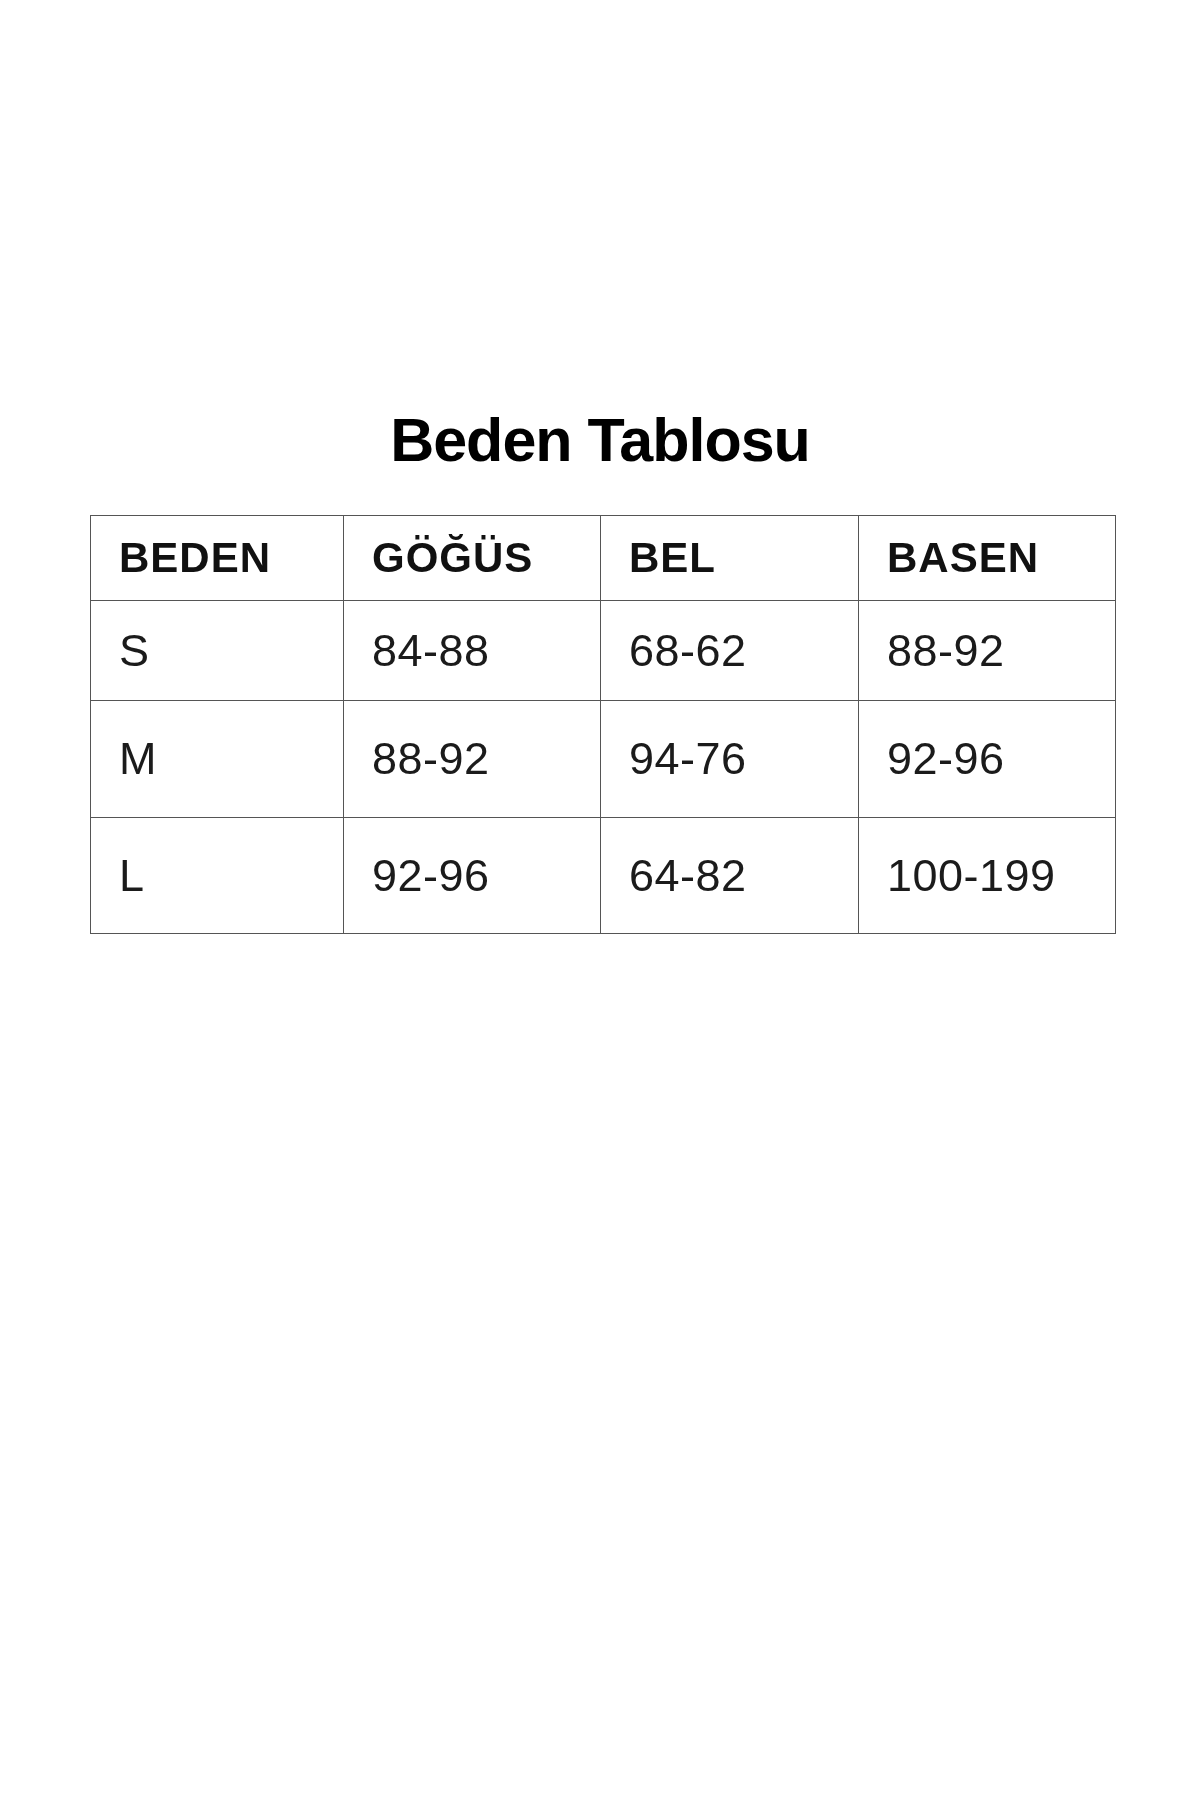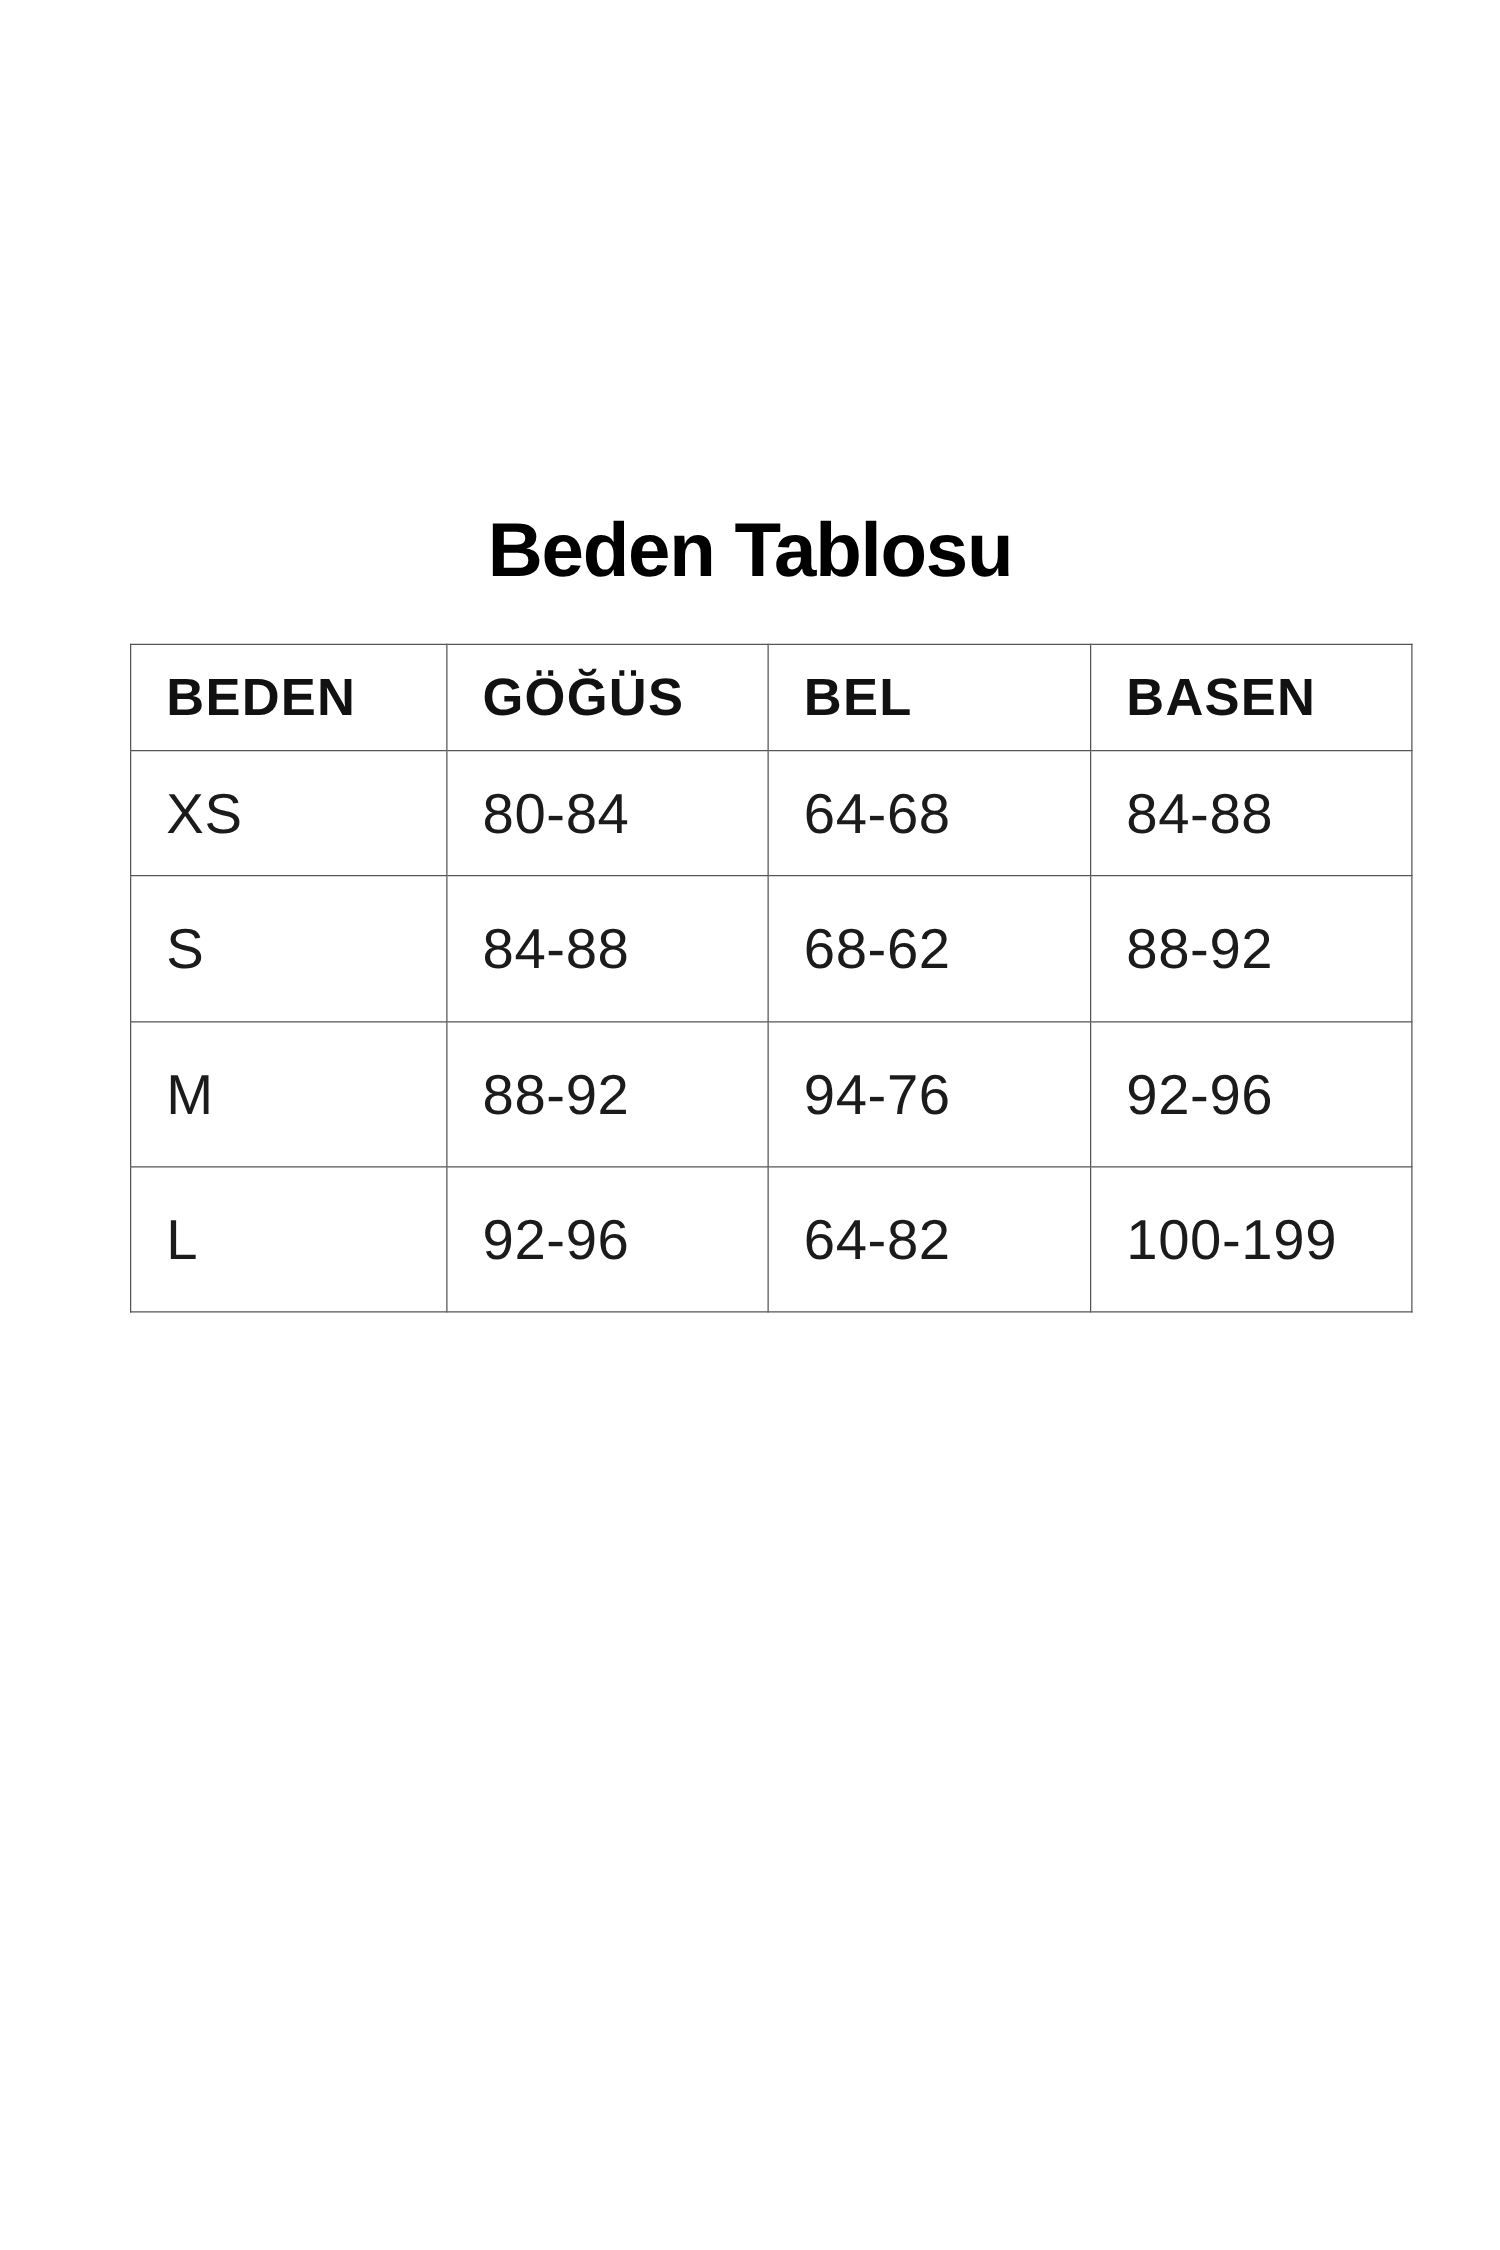--- a/index.html
+++ b/index.html
@@ -24,21 +24,21 @@
     margin: 0;
     text-align: center;
     font-size: 61px;
     font-weight: 800;
     letter-spacing: -1px;
     line-height: 1;
     color: #000000;
   }
   table.size-table {
     position: absolute;
-    left: 104px;
+    left: 90px;
     top: 515px;
     width: 1025px;
     border-collapse: collapse;
     table-layout: fixed;
   }
   table.size-table th,
   table.size-table td {
     border: 1.5px solid #555555;
     text-align: left;
     vertical-align: middle;
@@ -83,26 +83,20 @@
     <thead>
       <tr>
         <th>BEDEN</th>
         <th>GÖĞÜS</th>
         <th>BEL</th>
         <th>BASEN</th>
       </tr>
     </thead>
     <tbody>
       <tr>
-        <td>XS</td>
-        <td>80-84</td>
-        <td>64-68</td>
-        <td>84-88</td>
-      </tr>
-      <tr>
         <td>S</td>
         <td>84-88</td>
         <td>68-62</td>
         <td>88-92</td>
       </tr>
       <tr>
         <td>M</td>
         <td>88-92</td>
         <td>94-76</td>
         <td>92-96</td>

